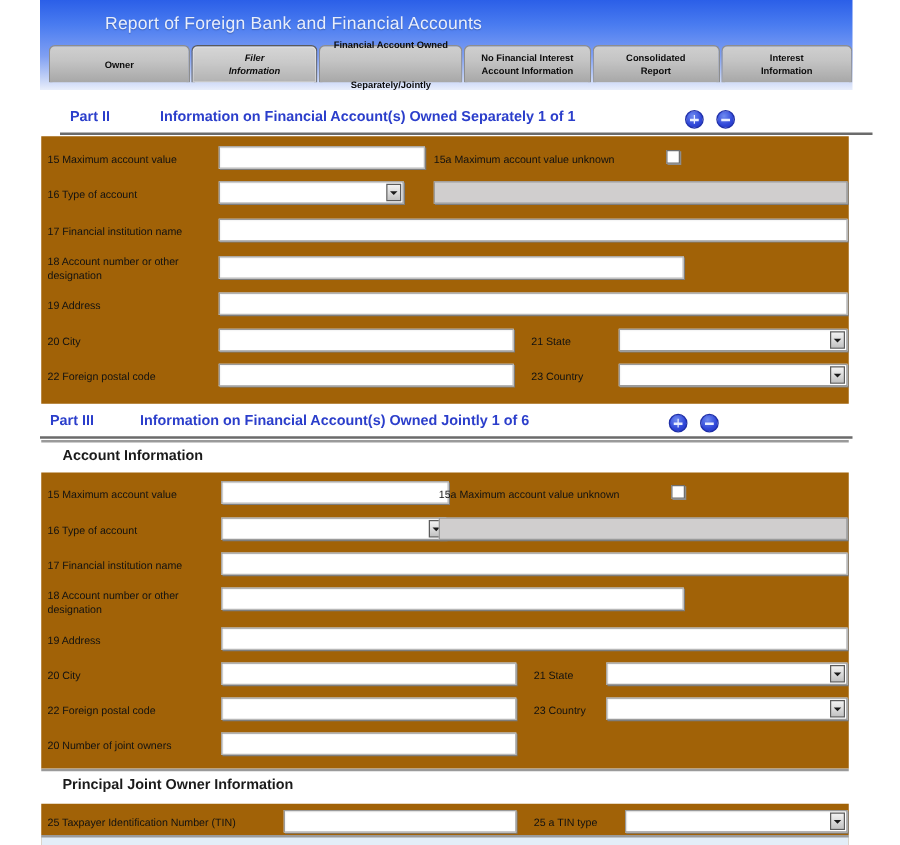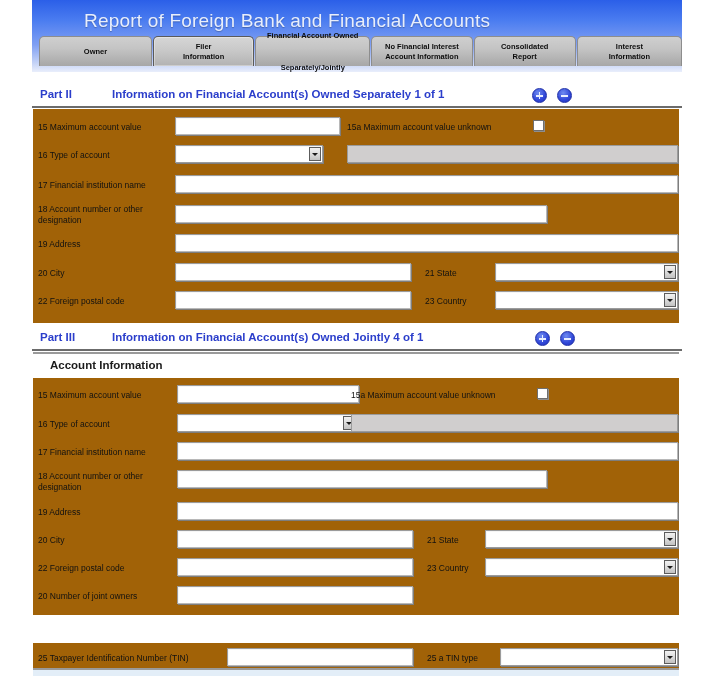--- a/index.html
+++ b/index.html
@@ -30,21 +30,21 @@
     top: 0px;
     width: 650px;
     height: 72px;
     background: linear-gradient(to bottom, #2b5fe8 0%, #4a7cf0 28%, #7f9ff3 62%, #c6d4f7 88%, #e9eefb 100%);
     overflow: hidden;
   }
   .banner-title {
     position: absolute;
     left: 52px;
     top: 10px;
-    font-size: 19px;
+    font-size: 14px;
     color: #e8eefc;
     letter-spacing: .2px;
     text-shadow: 0 1px 1px rgba(0,0,0,.25);
     white-space: nowrap;
   }
 
   
   .tabstrip {
     position: absolute;
     left: 32px;
@@ -81,20 +81,21 @@
   .tab.w-filer  { width: 104px; }
   .tab.w-fao    { width: 118px; gap: 22px; }
   .tab.w-nfi    { width: 104px; }
   .tab.w-cons   { width: 105px; text-align: right; }
   .tab.w-sig    { width: 108px; }
   .tab.selected {
     background: linear-gradient(to bottom, #d6d6d6 0%, #c9c9c9 45%, #b2b2b2 100%);
     border: 1px solid #5a5a5a;
     border-bottom: none;
     box-shadow: inset 0 0 0 1px rgba(255,255,255,.35);
+    font-style: italic;
   }
   .tab-line { display: block; }
 
   
   .part-header {
     position: absolute;
     left: 32px;
     width: 650px;
     height: 24px;
   }
@@ -288,21 +289,21 @@
     <div class="tab w-cons">
       <span class="tab-line">Consolidated</span>
       <span class="tab-line">Report</span>
     </div>
     <div class="tab w-sig">
       <span class="tab-line">Interest</span>
       <span class="tab-line">Information</span>
     </div>
   </div>
 
-  <div class="part-header" style="top:85px;">
+  <div class="part-header" style="top:85px;margin-left:16px;">
     <div class="part-label">Part II</div>
     <div class="part-title">Information on Financial Account(s) Owned Separately  1    of   1</div>
     <div class="pager-btns" style="left:500px;">
       <div class="circle-btn plus"></div>
       <div class="circle-btn minus"></div>
     </div>
     <div class="part-rule"></div>
   </div>
 
   <div class="panel" style="top:109px; height:214px;">
@@ -337,21 +338,21 @@
     <div class="lbl" style="left:5px; top:187px;">22 Foreign postal code</div>
     <div class="fld" style="left:142px; top:182px; width:236px;"></div>
     <div class="lbl" style="left:392px; top:187px;">23 Country</div>
     <div class="sel" style="left:462px; top:182px; width:183px;">
       <span class="arrow"></span>
     </div>
   </div>
 
   <div class="part-header" style="top:328px;">
     <div class="part-label">Part III</div>
-    <div class="part-title">Information on Financial Account(s) Owned Jointly  4    of   1</div>
+    <div class="part-title">Information on Financial Account(s) Owned Jointly  1    of   6</div>
     <div class="pager-btns" style="left:503px;">
       <div class="circle-btn plus"></div>
       <div class="circle-btn minus"></div>
     </div>
     <div class="part-rule"></div>
   </div>
 
   <div class="section-band" style="top:352px;">
     <div class="section-band-title">Account Information</div>
   </div>
@@ -389,20 +390,23 @@
     <div class="fld" style="left:144px; top:180px; width:236px;"></div>
     <div class="lbl" style="left:394px; top:185px;">23 Country</div>
     <div class="sel" style="left:452px; top:180px; width:193px;">
       <span class="arrow"></span>
     </div>
 
     <div class="lbl" style="left:5px; top:213px;">20 Number of joint owners</div>
     <div class="fld" style="left:144px; top:208px; width:236px;"></div>
   </div>
 
+  <div class="section-band" style="top:615px; height:28px;">
+    <div class="section-band-title">Principal Joint Owner Information</div>
+  </div>
 
   <div class="panel" style="top:643px; height:33px;">
     <div class="lbl" style="left:5px; top:10px;">25 Taxpayer Identification Number (TIN)</div>
     <div class="fld" style="left:194px; top:5px; width:186px;"></div>
     <div class="lbl" style="left:394px; top:10px;">25 a TIN type</div>
     <div class="sel" style="left:467px; top:5px; width:178px;">
       <span class="arrow"></span>
     </div>
   </div>
 

